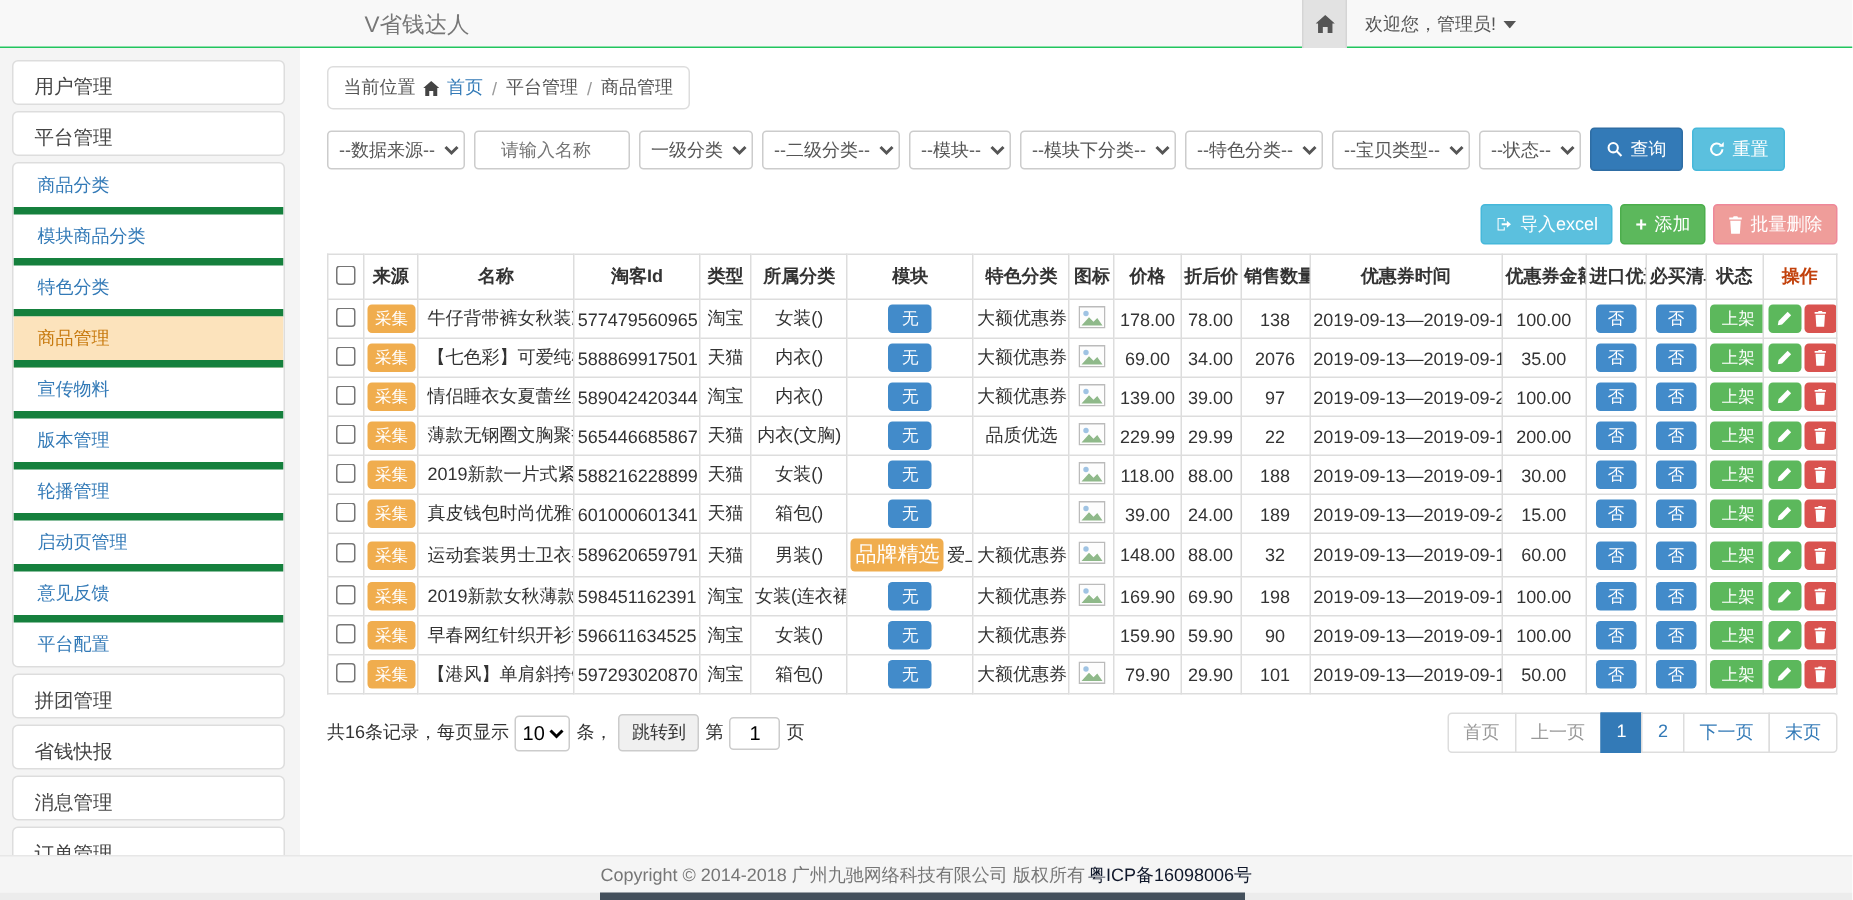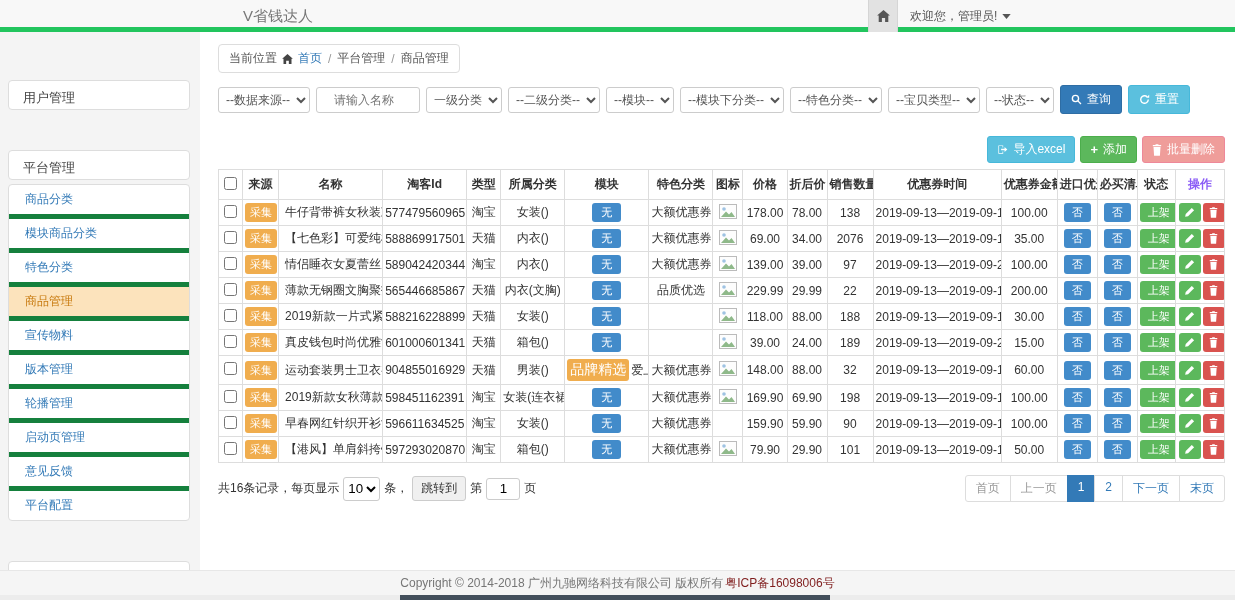--- a/index.html
+++ b/index.html
@@ -5,31 +5,31 @@
   * { box-sizing: border-box; margin: 0; padding: 0; }
   html, body { width: 1235px; height: 600px; }
   body {
     font-family: "Liberation Sans", "DejaVu Sans", sans-serif;
     font-size: 12px; color: #333; background: #fff;
     position: relative; overflow: hidden;
   }
   button { font-family: inherit; }
 
   
-  .topbar { position: absolute; top: 0; left: 0; right: 0; height: 32px; background: #f8f8f8; border-bottom: 5px solid #22c55e; z-index: 5; }
+  .topbar { position: absolute; top: 0; left: 0; right: 0; height: 32px; background: #f8f8f8; border-bottom: 1px solid #22c55e; z-index: 5; }
   .brand { position: absolute; left: 243px; top: 7px; font-size: 15px; color: #777; }
   .topbar-right { position: absolute; left: 868px; top: 0; height: 32px; display: flex; align-items: center; }
   .home-box { width: 30px; height: 32px; background: #e2e2e2; border-left: 1px solid #d5d5d5; border-right: 1px solid #d5d5d5; display: flex; align-items: center; justify-content: center; cursor: pointer; }
   .welcome { padding: 0 12px; color: #555; display: flex; align-items: center; gap: 5px; cursor: pointer; }
 
   
   .side-band { position: absolute; top: 32px; left: 0; width: 200px; height: 538px; background: #f4f4f4; }
   .sidebar { position: absolute; left: 8px; top: 40px; width: 182px; height: 530px; overflow: hidden; }
   .sidebar-title { color: #337ab7; font-size: 15px; font-weight: bold; padding: 8px 2px 12px; }
-  .menu-top { background: #fff; border: 1px solid #ddd; border-radius: 4px; padding: 8px 14px; margin-bottom: 4px; font-size: 13px; color: #444; cursor: pointer; height: 30px; margin-top: 40px; }
+  .menu-top { background: #fff; border: 1px solid #ddd; border-radius: 4px; padding: 8px 14px; margin-bottom: 4px; font-size: 13px; color: #444; cursor: pointer; height: 30px; }
   .menu-panel { background: #fff; border: 1px solid #ddd; border-radius: 4px; margin-bottom: 4px; overflow: hidden; }
   .menu-sub { padding: 6px 16px; border-bottom: 5px solid #15803d; color: #337ab7; font-size: 12px; cursor: pointer; }
   .menu-sub:last-child { border-bottom: none; }
   .menu-sub.active { background: #fce3bc; color: #c7790d; }
 
   
   .content { position: absolute; left: 218px; top: 40px; width: 1007px; }
   .breadcrumb { display: inline-flex; align-items: center; gap: 5px; border: 1px solid #ddd; border-radius: 4px; padding: 5px 10px; font-size: 12px; color: #555; margin-top: 4px; background: #fff; }
   .bc-home { color: #337ab7; text-decoration: none; cursor: pointer; }
   .bc-sep { color: #999; padding: 0 1px; }
@@ -45,21 +45,21 @@
   .btn-success { background: #5cb85c; border-color: #4cae4c; }
   .btn-danger-light { background: #ef9d9a; border-color: #e89; }
   .plus-glyph { font-weight: bold; font-size: 13px; line-height: 10px; }
 
   .toolbar { display: flex; justify-content: flex-end; gap: 5px; margin: 22px 0 6px; }
   .toolbar .btn { padding: 4px 9px; }
 
   .grid { width: 100%; border-collapse: collapse; table-layout: fixed; background: #fff; }
   .grid th, .grid td { border: 1px solid #ddd; text-align: center; padding: 3px 2px; font-size: 12px; overflow: hidden; white-space: nowrap; }
   .grid th { padding: 6px 2px; font-weight: bold; color: #333; }
-  .grid th.op-header { color: #8b5cf6; margin-left: 40px; }
+  .grid th.op-header { color: #c2410c; margin-left: 40px; }
   .grid td.cell-name { text-align: left; padding-left: 6px; }
   .cell-time { font-size: 11px; }
   .cell-module { font-size: 10px; }
   .module-text { color: #333; margin-left: 2px; }
 
   .badge { display: inline-block; color: #fff; border-radius: 3px; padding: 2px 5px; font-size: 11px; }
   .badge-orange { background: #f0ad4e; }
   .badge-blue { background: #428bca; padding: 2px 9px; }
   .cell-module .badge-orange { font-size: 14px; padding: 2px 3px; }
 
@@ -77,21 +77,21 @@
   .jump-input { width: 34px; height: 22px; border: 1px solid #ccc; border-radius: 3px; text-align: center; font-family: inherit; }
   .btn-default { background: #f0f0f0; border: 1px solid #ccc; border-radius: 3px; padding: 3px 8px; font-size: 12px; color: #333; cursor: pointer; }
   .pagination { display: flex; }
   .page-btn { border: 1px solid #ddd; background: #fff; color: #337ab7; padding: 4px 10px; font-size: 12px; margin-left: -1px; cursor: pointer; }
   .page-btn:first-child { border-radius: 3px 0 0 3px; margin-left: 0; }
   .page-btn:last-child { border-radius: 0 3px 3px 0; text-align: center; }
   .page-btn.disabled { color: #999; }
   .page-btn.active { background: #337ab7; border-color: #337ab7; color: #fff; }
 
   .footer { position: absolute; top: 570px; left: 0; width: 100%; height: 25px; background: #f5f5f5; border-top: 1px solid #e7e7e7; display: flex; align-items: center; justify-content: center; font-size: 12px; color: #767676; gap: 2px; }
-  .icp-link { color: #7f1d1d; text-decoration: none; cursor: pointer; }
+  .icp-link { color: #0f172a; text-decoration: none; cursor: pointer; }
 
   .hscroll { position: absolute; bottom: 0; left: 0; width: 100%; height: 5px; background: #ececec; }
   .hthumb { position: absolute; left: 400px; top: 0; width: 430px; height: 5px; background: #44505c; }
 </style>
 </head>
 <body>
 
 <div class="topbar">
   <div class="brand">V省钱达人</div>
   <div class="topbar-right">
@@ -420,21 +420,21 @@
             </span><span class="op-btn op-del">
               <svg width="9" height="11" viewBox="0 0 12 14" fill="#fff">
                 <path d="M4.5 0h3l.5 1H11v1.5H1V1h3zM1.8 3.5h8.4L9.5 14h-7z"></path>
               </svg>
             </span></td>
         </tr>
         <tr>
           <td><input type="checkbox" style=""></td>
           <td><span class="badge badge-orange">采集</span></td>
           <td class="cell-name">运动套装男士卫衣初秋...</td>
-          <td>904855016929</td>
+          <td>589620659791</td>
           <td>天猫</td>
           <td>男装()</td>
           <td class="cell-module"><span class="badge badge-orange">品牌精选</span><span class="module-text">爱上运动</span></td>
           <td>大额优惠券</td>
           <td><svg width="18" height="15" viewBox="0 0 18 15">
               <rect x="0.5" y="0.5" width="17" height="14" fill="#fdfdfd" stroke="#bbb"></rect>
               <circle cx="5" cy="5" r="1.8" fill="#9fc3e3"></circle>
               <path d="M2 13 L7 7.5 L10 10.5 L12.5 8 L16 13 Z" fill="#8fb98a"></path>
             </svg></td>
           <td>148.00</td>

